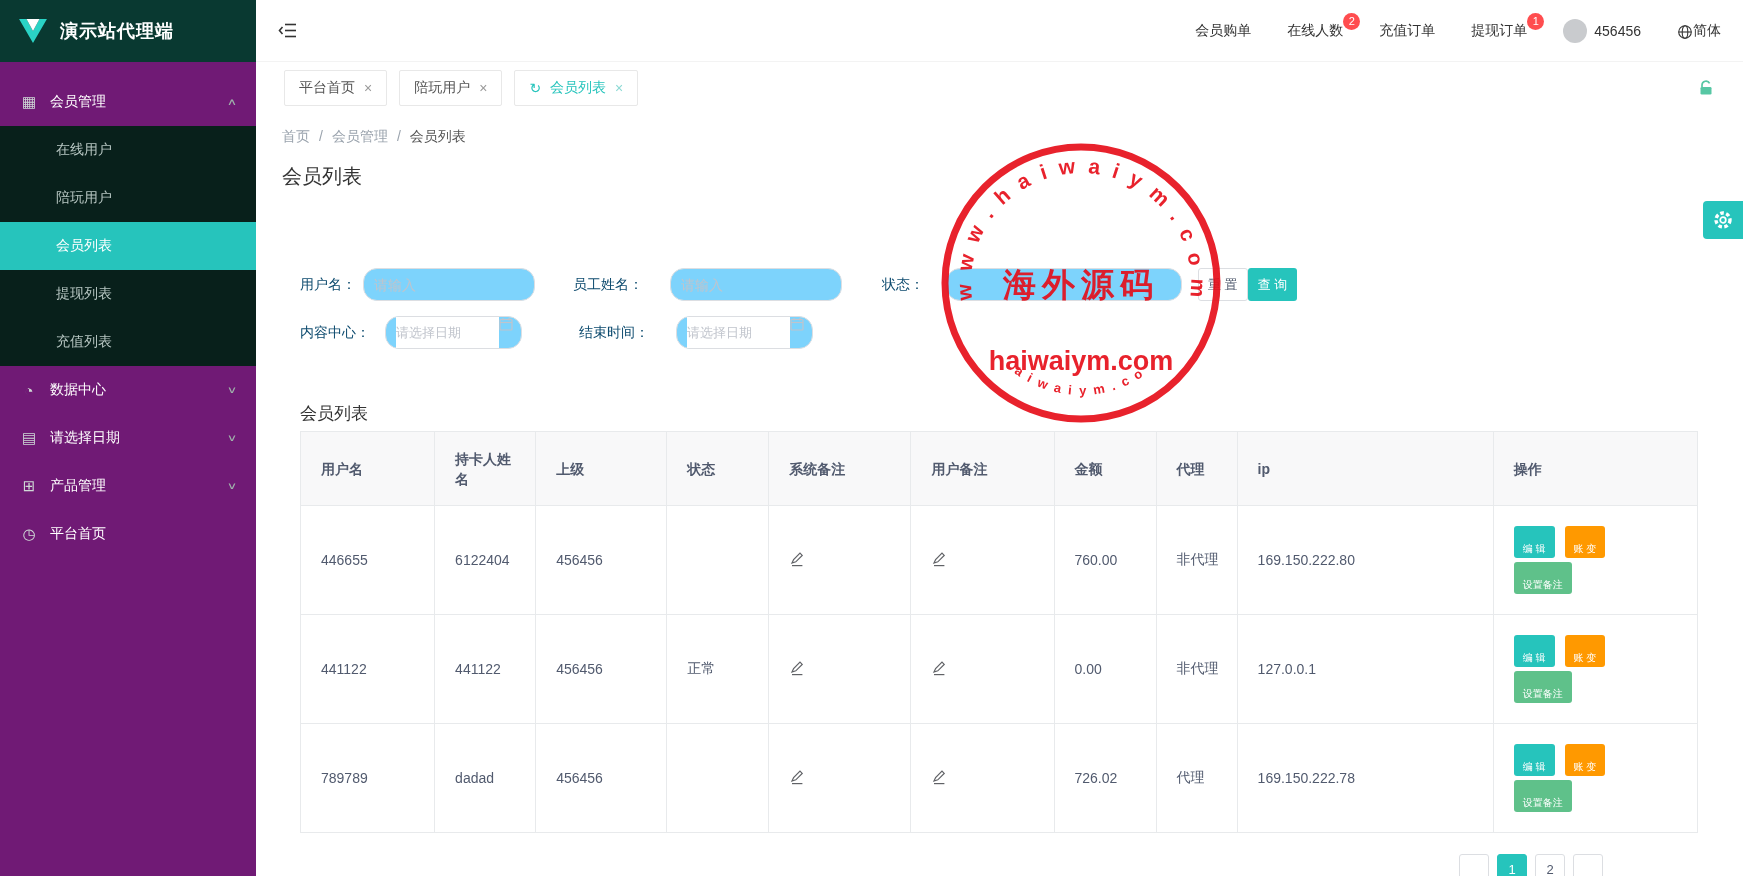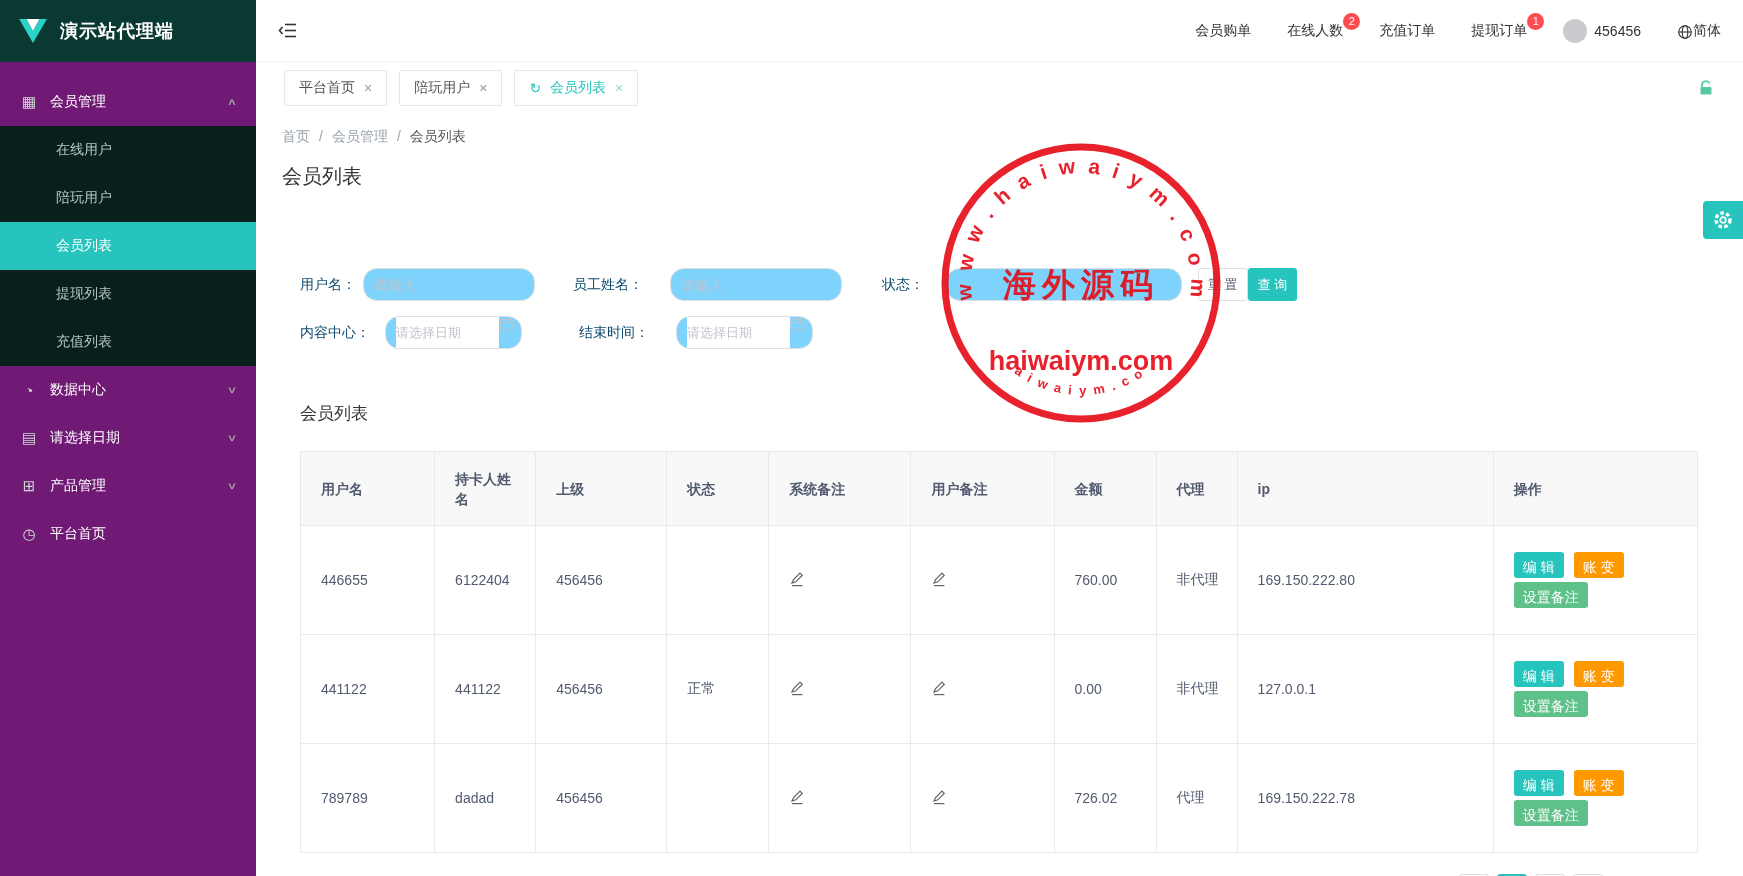--- a/index.html
+++ b/index.html
@@ -54,27 +54,27 @@
   .finput{width:172px;margin-left:5px;padding:0 10px;font-size:14px;color:#515a6e;outline:none}
   .finput::placeholder{color:#c0c4cc}
   .fselect{width:236px;margin-left:6px}
   .date-box{width:137px;margin-left:5px;display:flex;padding:0 8px 0 10px}
   .date-box input{border:none;outline:none;flex:1;width:60px;font-size:13px;color:#515a6e}
   .date-box input::placeholder{color:#c0c4cc}
   .btn{height:33px;border-radius:3px;font-size:13px;cursor:pointer;font-family:inherit}
   .btn-reset{margin-left:16px;padding:0 9px;border:1px solid #dcdee2;background:#fff;color:#515a6e}
   .btn-search{padding:0 10px;border:none;background:var(--accent);color:#fff}
   .table-title{margin-top:52px;font-size:17px;color:#333;line-height:26px}
-  table.grid{margin-top:24px;border-collapse:collapse;table-layout:fixed;width:1398px}
+  table.grid{margin-top:4px;border-collapse:collapse;table-layout:fixed;width:1398px}
   .grid th,.grid td{border:1px solid #e8eaec;font-size:14px;color:#515a6e;text-align:left;padding-left:20px;font-weight:normal}
   .grid th{background:#f8f8f9;height:74px;font-weight:bold;line-height:20px;padding-right:14px}
   .grid td{height:109px}
   .pen{cursor:pointer}
   .act-line{display:flex;gap:10px;margin:4px 0}
-  .abtn{height:26px;padding:7px 9px;border:none;border-radius:3px;color:#fff;font-size:14px;cursor:pointer;font-family:inherit;white-space:nowrap}
+  .abtn{height:26px;padding:16px 9px;border:none;border-radius:3px;color:#fff;font-size:10px;cursor:pointer;font-family:inherit;white-space:nowrap}
   .abtn.teal{background:var(--accent)}
   .abtn.orange{background:var(--orange)}
   .abtn.green{background:var(--green)}
   .pagination{margin-top:21px;width:1398px;display:flex;justify-content:flex-end;gap:8px;padding-right:95px}
   .pg{width:30px;height:30px;border:1px solid #dcdee2;border-radius:3px;background:#fff;font-size:13px;color:#515a6e;display:flex;align-items:center;justify-content:center;cursor:pointer}
   .pg.active{background:var(--accent);border-color:var(--accent);color:#fff}
   
   .gear-btn{position:absolute;right:0;top:201px;width:40px;height:38px;background:var(--accent);border-radius:4px 0 0 4px;display:flex;align-items:center;justify-content:center;cursor:pointer;z-index:40}
   
   .stamp{position:absolute;left:936px;top:138px;z-index:50;pointer-events:none;opacity:.9}

